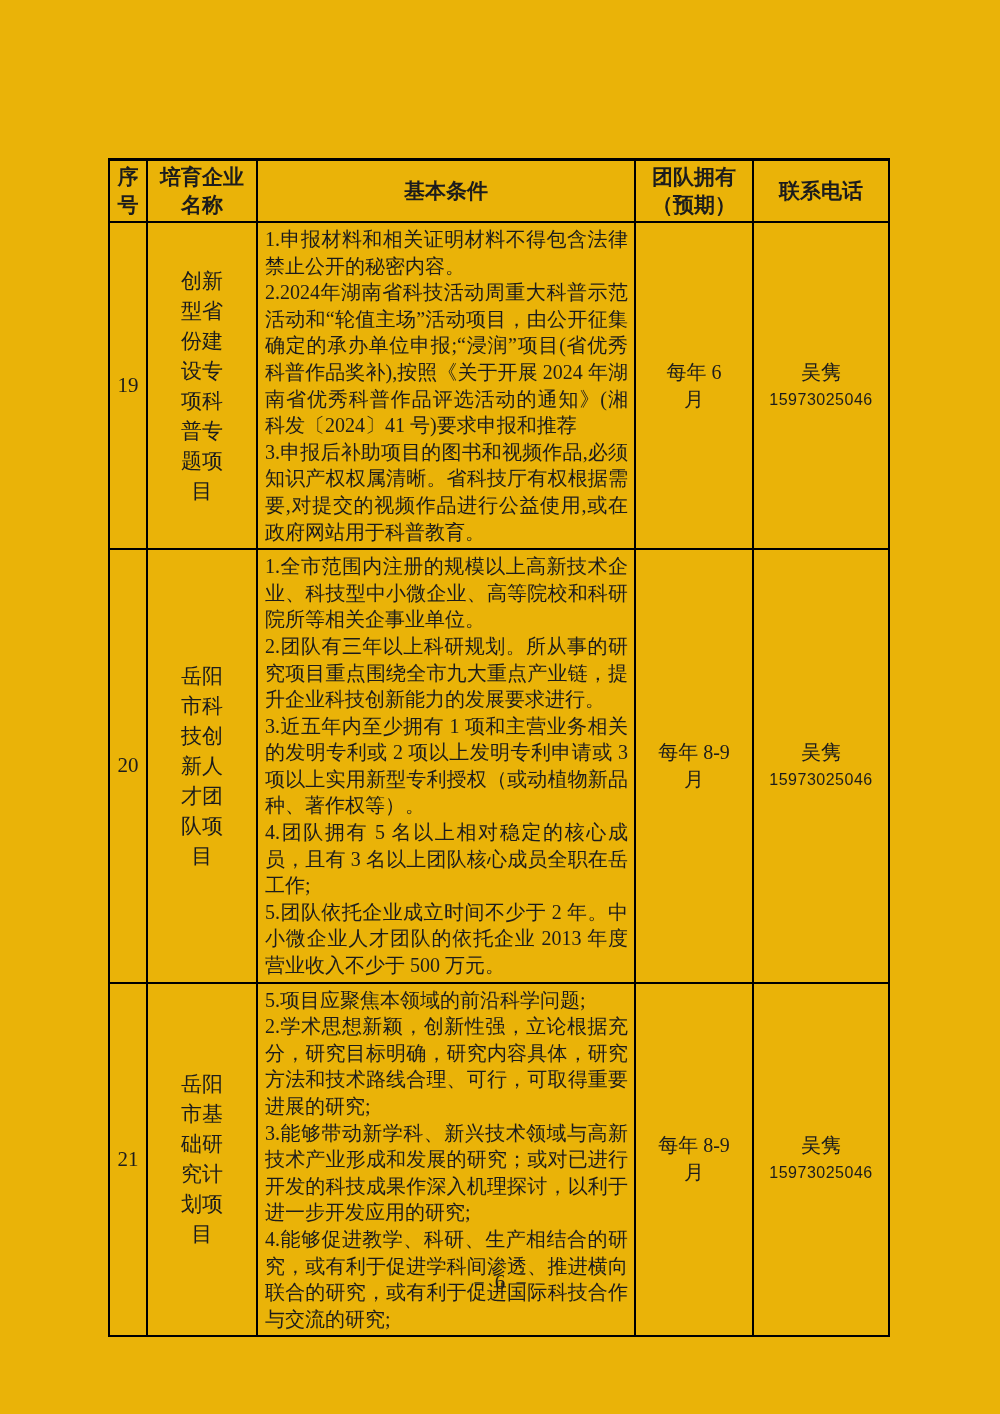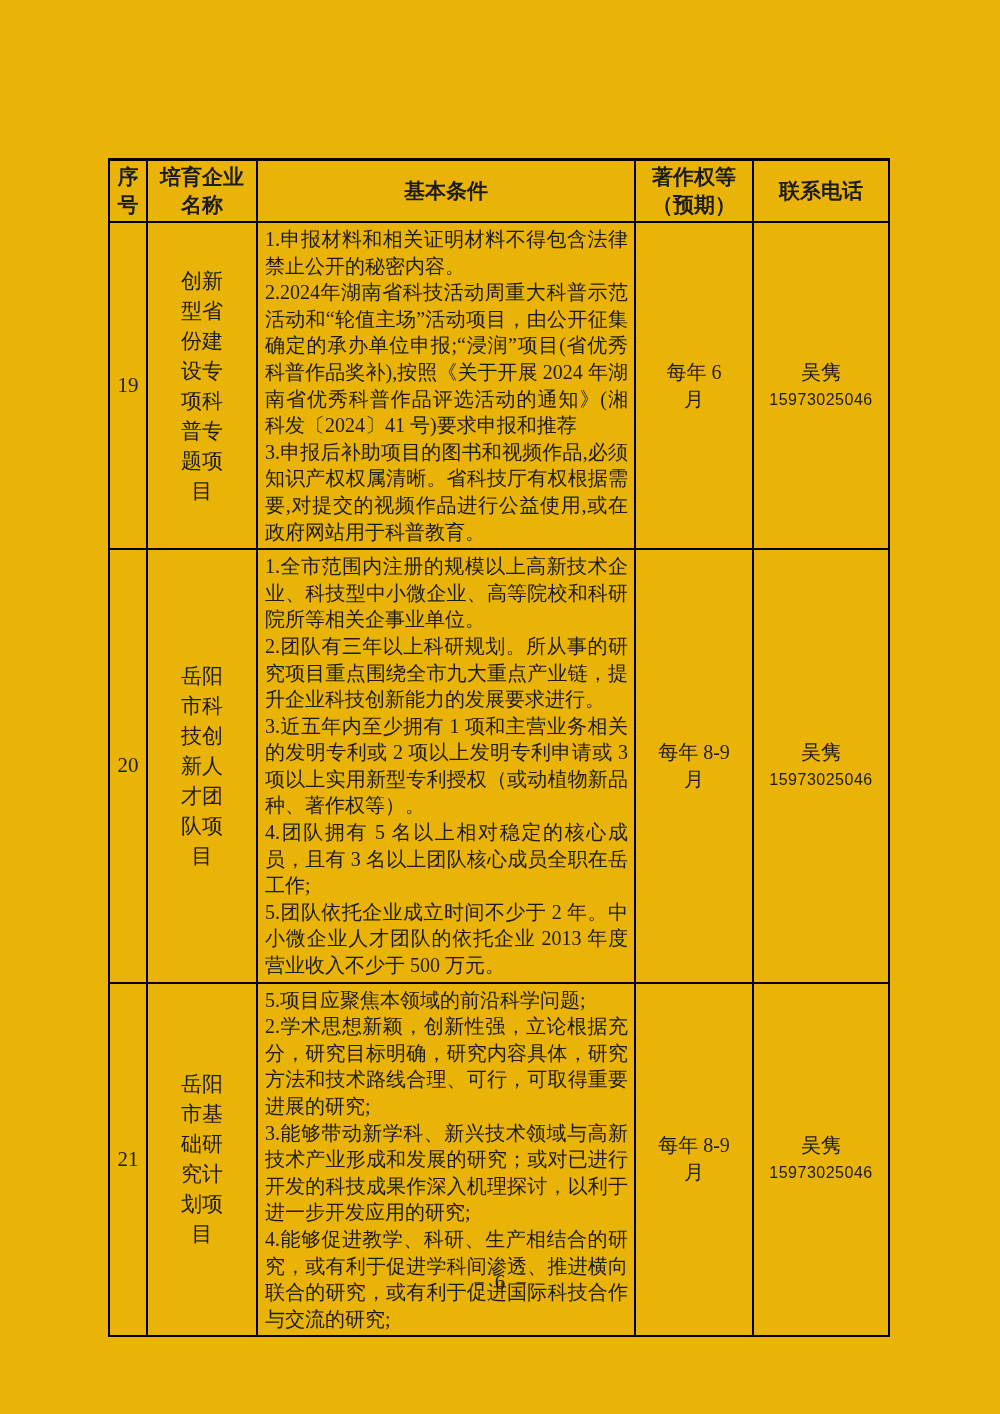--- a/index.html
+++ b/index.html
@@ -110,21 +110,21 @@
       <col style="width:378px">
       <col style="width:118px">
       <col style="width:136px">
     </colgroup>
     <tbody>
         <tr class="header-row">
       <th>序号</th>
       <th>培育企业
 名称</th>
       <th>基本条件</th>
-      <th>著作权等
+      <th>团队拥有
 （预期）</th>
       <th>联系电话</th>
     </tr>
 
     <tr style="height:320px">
       <td class="cell-num">19</td>
       <td class="cell-name">创新型省份建设专项科普专题项目</td>
       <td class="cell-cond">
         <p>1.申报材料和相关证明材料不得包含法律禁止公开的秘密内容。</p>
         <p>2.2024年湖南省科技活动周重大科普示范活动和“轮值主场”活动项目，由公开征集确定的承办单位申报;“浸润”项目(省优秀科普作品奖补),按照《关于开展 2024 年湖南省优秀科普作品评选活动的通知》(湘科发〔2024〕41 号)要求申报和推荐</p>

